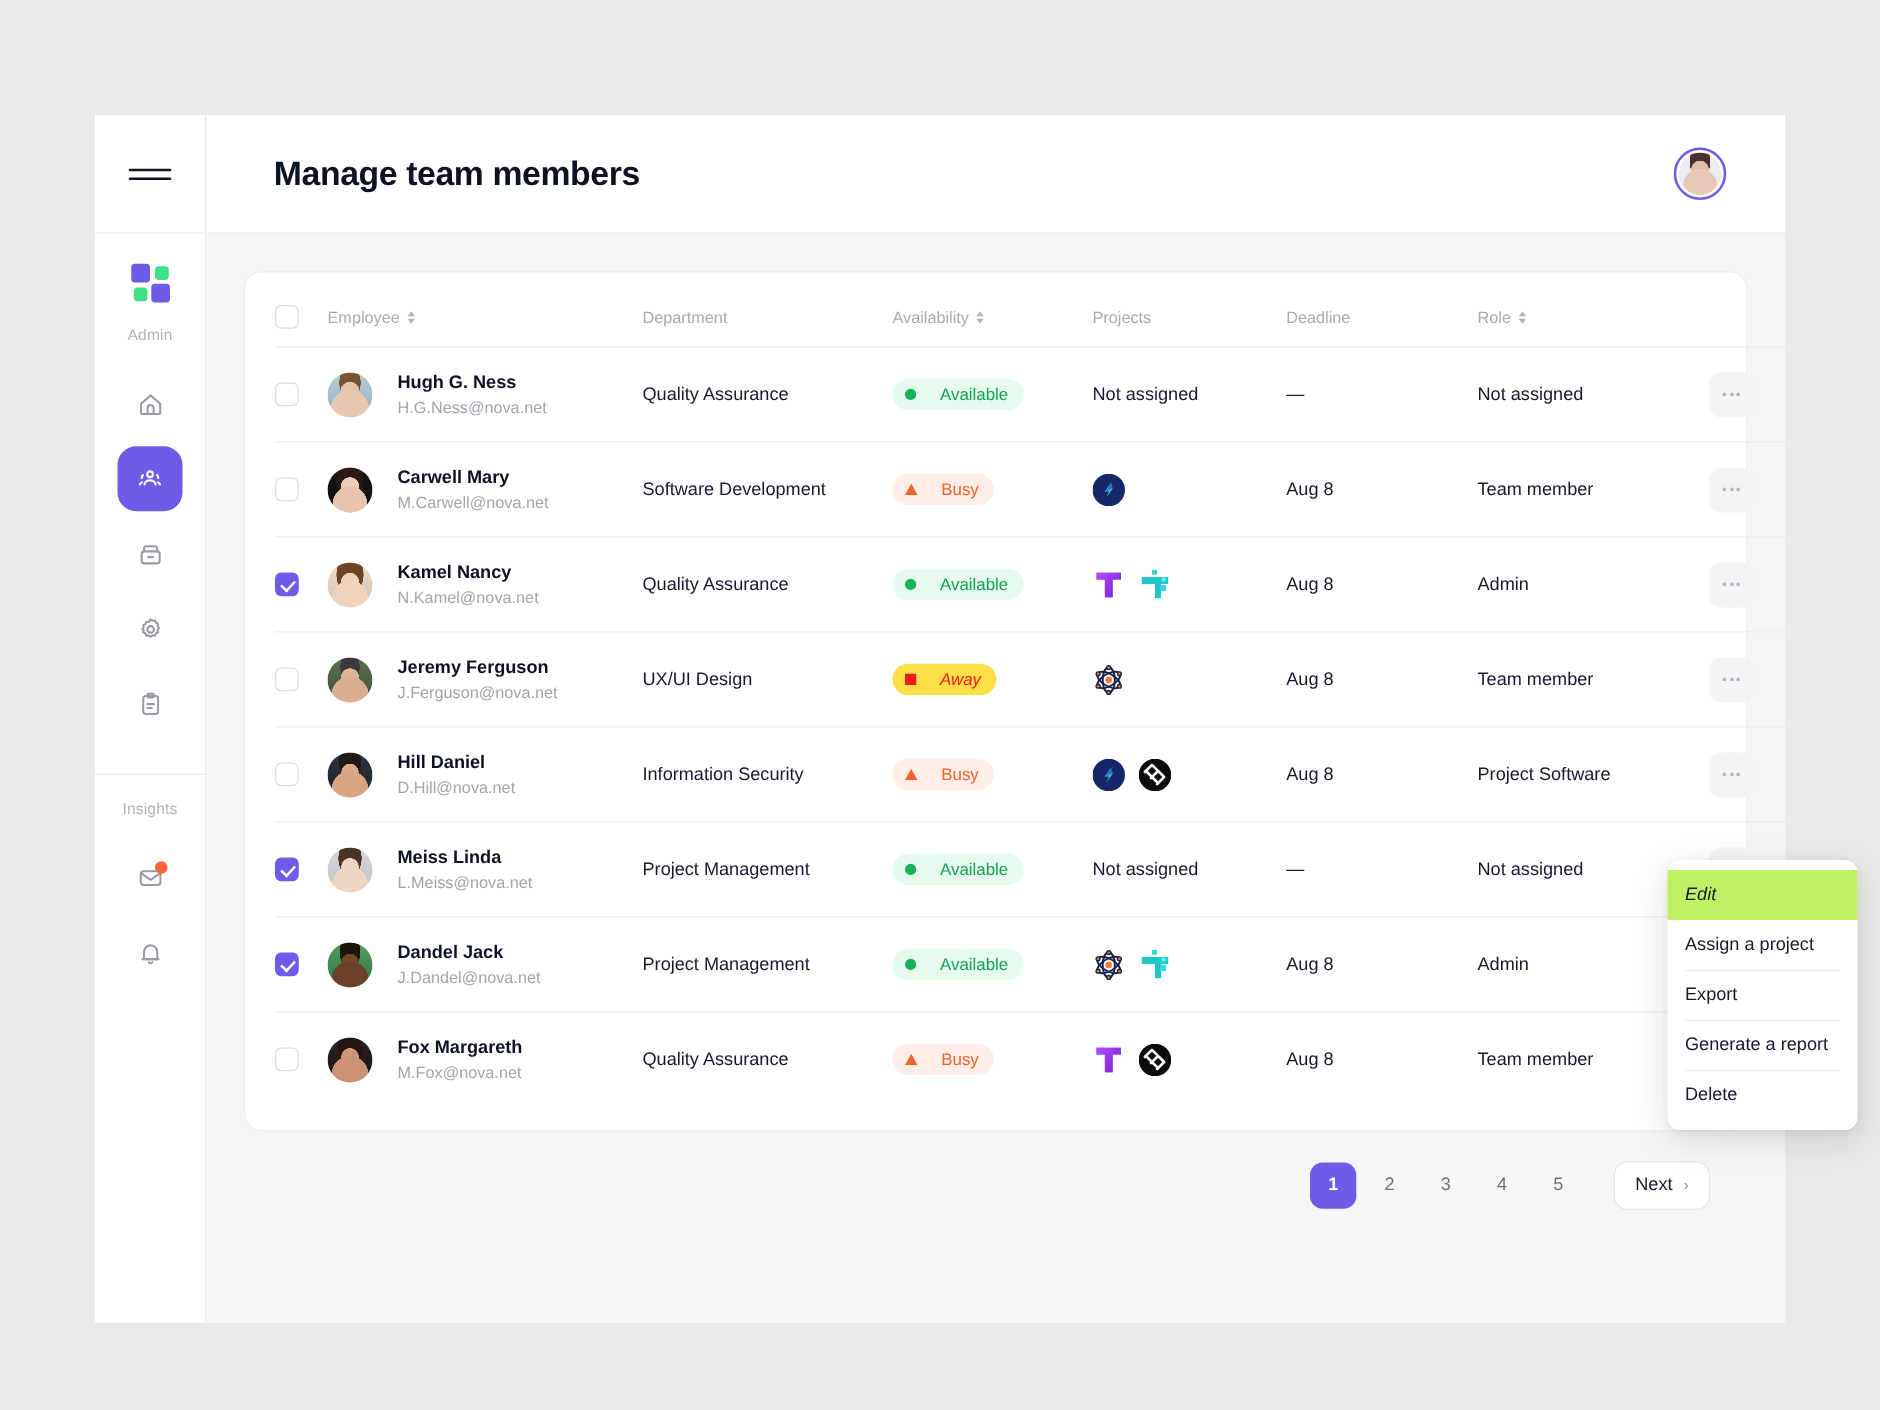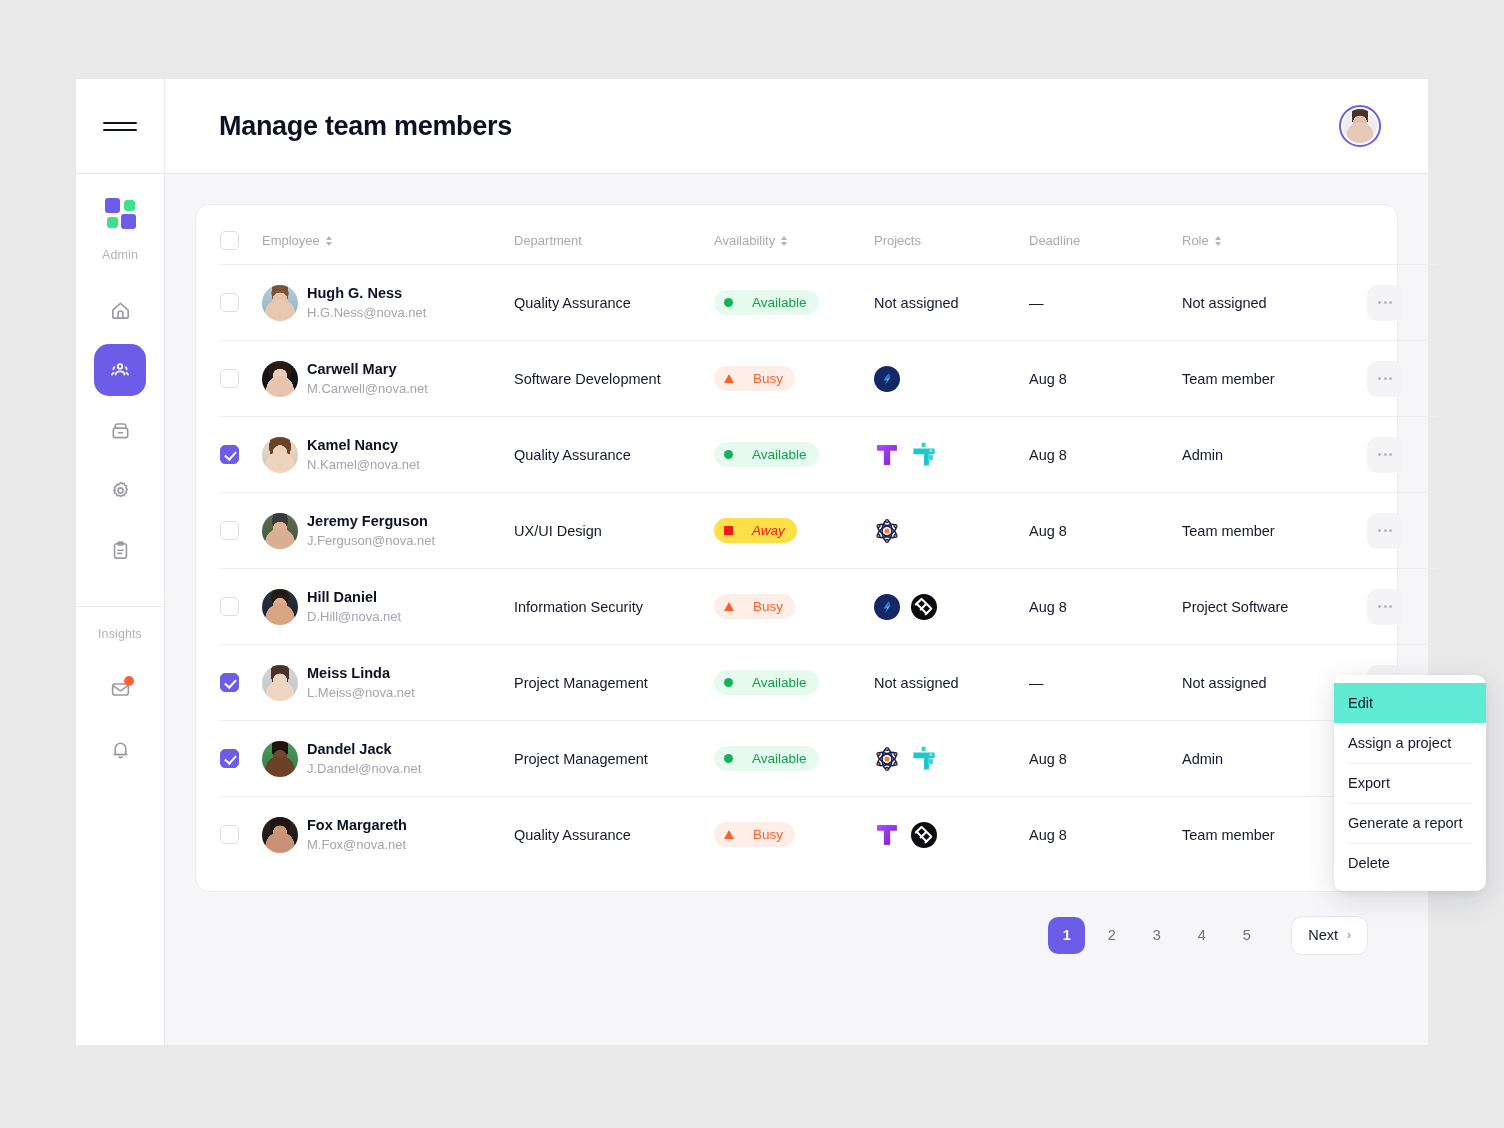--- a/index.html
+++ b/index.html
@@ -4,21 +4,21 @@
 <style>
   * { box-sizing: border-box; margin: 0; padding: 0; }
   html, body {
     width: 1504px; height: 1128px;
     background: #e9e9ea;
     font-family: "Liberation Sans", sans-serif;
     -webkit-font-smoothing: antialiased;
   }
   .app {
     position: absolute;
-    left: 76px; top: 79px;
+    left: 76px; top: 92px;
     width: 1352px; height: 966px;
     background: #ffffff;
     display: flex; flex-direction: column;
     overflow: visible;
   }
   
   .header {
     height: 95px;
     display: flex; align-items: stretch;
     border-bottom: 1px solid #eaeaec;
@@ -146,21 +146,21 @@
       linear-gradient(-45deg, transparent 56%, #fff 56%, #fff 68%, transparent 68%);
     background-size: 100% 100%;
     position: relative;
   }
   .chk.on::after {
     content: ""; position: absolute; left: 5.5px; top: 2.5px;
     width: 5px; height: 9px; border: solid #fff; border-width: 0 2px 2px 0;
     transform: rotate(43deg);
   }
   .chk.on { background-image: none; }
-  .emp { display: flex; align-items: center; gap: 9px; }
+  .emp { display: flex; align-items: center; gap: 20px; }
   .ava {
     width: 36px; height: 36px; border-radius: 50%; flex: 0 0 auto;
     background: #d6d6de; overflow: hidden;
   }
   .emp-name { font-size: 14.5px; font-weight: bold; color: #0d1124; line-height: 1.45; }
   .emp-mail { font-size: 13px; color: #a4a4af; line-height: 1.35; }
   .cell-txt { font-size: 14.5px; color: #16192c; }
   .pill {
     display: inline-flex; align-items: center; gap: 19px;
     border-radius: 20px; padding: 5px 12px 5px 10px; font-size: 13.5px; font-weight: normal;
@@ -185,21 +185,21 @@
     position: absolute; width: 152px;
     background: #fff; border-radius: 10px;
     box-shadow: 0 8px 30px rgba(18,20,40,0.13), 0 2px 7px rgba(18,20,40,0.06);
     padding: 8px 0; z-index: 50;
     left: 1138px; top: 470px;
   }
   .menu-item {
     font-size: 14.5px; color: #16192c; padding: 12px 14px; cursor: pointer;
     position: relative;
   }
-  .menu-item.hl { background: #5eead4; }
+  .menu-item.hl { background: #bef264; font-style: italic; }
   .menu-item:not(:first-child)::before {
     content: ""; position: absolute; left: 14px; right: 14px; top: 0; height: 1px; background: #eeeef1;
   }
   .menu-item.hl::before { background: transparent; }
   .menu-item:nth-child(2)::before { background: transparent; }
   
   .pager {
     display: flex; align-items: center; justify-content: flex-end;
     gap: 8px; padding: 20px 30px 0 0; margin-top: 4px;
   }

